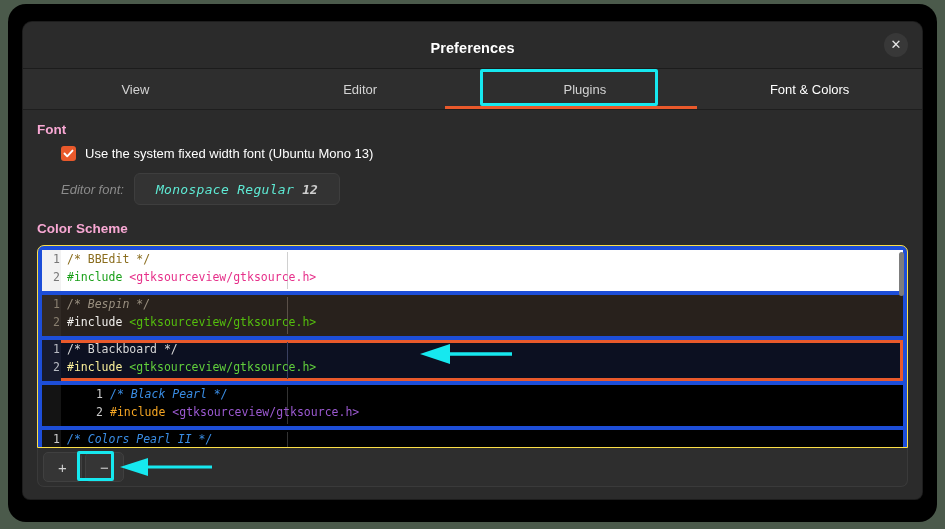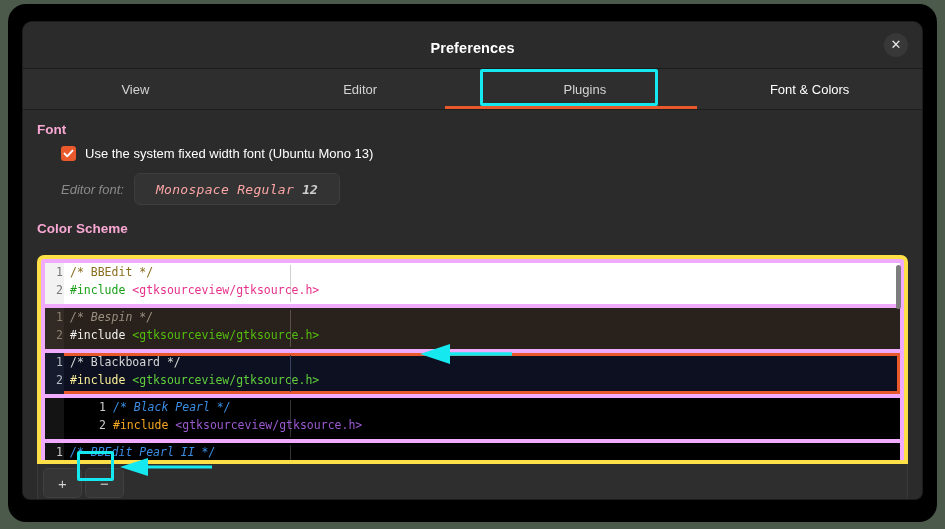--- a/index.html
+++ b/index.html
@@ -156,39 +156,39 @@
     border: 1px solid #3e3e3e;
     border-radius: 6px;
     display: flex;
     align-items: center;
     justify-content: center;
     cursor: pointer;
   }
   .font-button-text {
     font-family: "DejaVu Sans Mono", monospace;
     font-size: 13px;
-    color: #fca5a5;
+    color: #5eead4;
     letter-spacing: .3px;
   }
   .font-button-size {
     font-family: "DejaVu Sans Mono", monospace;
     font-size: 13px;
     color: #cfcfcf;
     font-weight: bold;
     margin-left: 8px;
   }
   .section-title.second { padding-top: 16px; }
 
   
   .list-frame {
     position: relative;
-    margin-top: 19px;
+    margin-top: 9px;
     height: 201px;
-    background: #f0abfc;
-    border: 4px solid #fde047;
+    background: #1d4ed8;
+    border: 1px solid #fde047;
     border-radius: 7px 7px 0 0;
     overflow: hidden;
   }
   .list-scroll {
     position: absolute;
     inset: 0;
     overflow: hidden;
   }
   .scheme-row {
     position: relative;
@@ -340,21 +340,21 @@
               <div class="code" style="position: relative;"><div><span class="gutter-num" style="color: rgb(185, 188, 196);">1</span><span style="color: rgb(214, 214, 214);">/* Blackboard */</span></div><div><span class="gutter-num" style="color: rgb(185, 188, 196);">2</span><span style="color: rgb(249, 238, 152);">#include </span><span style="color: rgb(97, 206, 60);">&lt;gtksourceview/gtksource.h&gt;</span></div></div>
             </div>
             <div class="scheme-row" style="background: rgb(0, 0, 0); padding-left: 43px;">
               <div style="position: absolute; left: 0px; top: 0px; bottom: 0px; width: 19px; background: rgb(20, 20, 20);"></div>
               <div class="caret" style="left: 245px; background: rgb(51, 51, 51);"></div>
               <div class="code" style="position: relative;"><div><span class="gutter-num" style="color: rgb(204, 204, 204);">1</span><span style="color: rgb(58, 142, 230); font-style: italic;">/* Black Pearl */</span></div><div><span class="gutter-num" style="color: rgb(204, 204, 204);">2</span><span style="color: rgb(245, 166, 35);">#include </span><span style="color: rgb(155, 89, 208);">&lt;gtksourceview/gtksource.h&gt;</span></div></div>
             </div>
             <div class="scheme-row" style="background: rgb(0, 0, 0);">
               <div style="position: absolute; left: 0px; top: 0px; bottom: 0px; width: 19px; background: rgb(20, 20, 20);"></div>
               <div class="caret" style="left: 245px; background: rgb(51, 51, 51);"></div>
-              <div class="code" style="position: relative;"><div><span class="gutter-num" style="color: rgb(204, 204, 204);">1</span><span style="color: rgb(58, 142, 230); font-style: italic;">/* BBEdit Pearl II */</span></div></div>
+              <div class="code" style="position: relative;"><div><span class="gutter-num" style="color: rgb(204, 204, 204);">1</span><span style="color: rgb(58, 142, 230); font-style: italic;">/* Colors Pearl II */</span></div></div>
             </div>
           </div>
         <div class="scrollbar"></div>
       </div>
 
       <div class="list-toolbar">
         <div class="tool-btn">+</div>
         <div class="tool-btn second">−</div>
       </div>
 

